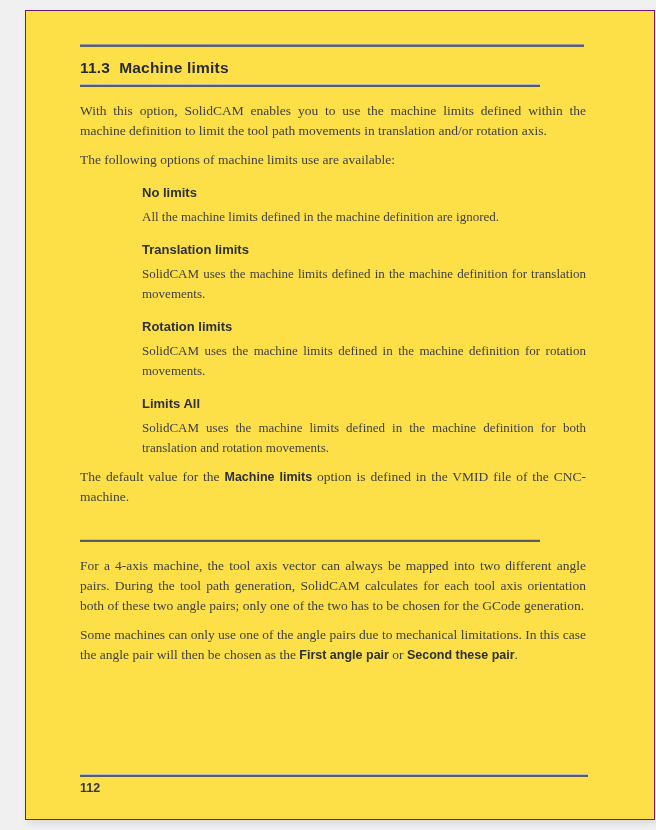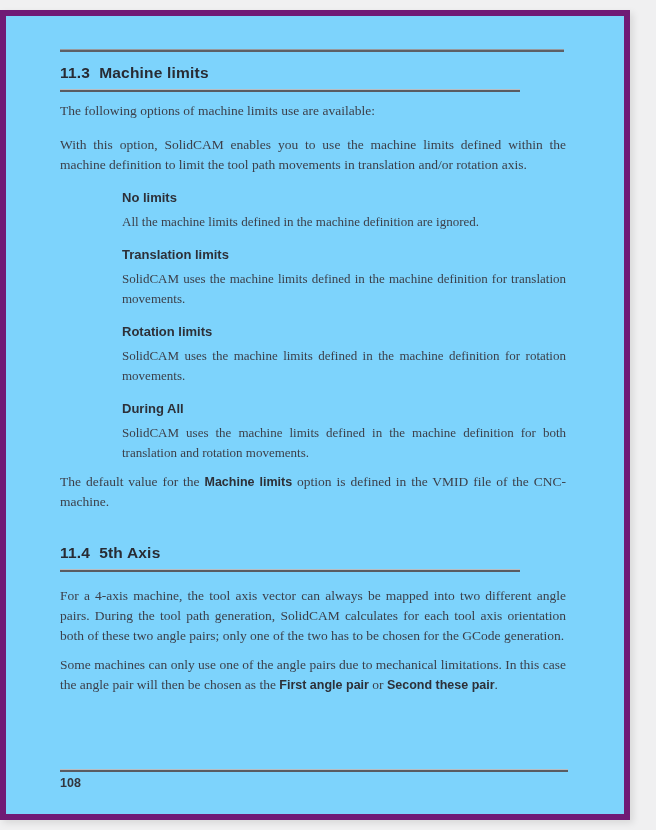--- a/index.html
+++ b/index.html
@@ -4,24 +4,24 @@
 <style>
   * { margin: 0; padding: 0; box-sizing: border-box; }
   html, body {
     width: 656px; height: 830px;
     background: #f0f0f1;
     font-family: "Liberation Serif", serif;
     overflow: hidden;
   }
   .page {
     position: absolute;
-    left: 0; top: 10px;
+    left: 25px; top: 10px;
     width: 630px; height: 810px;
-    background: #7dd3fc;
-    border: 6px solid #701a75;
+    background: #fde047;
+    border: 1px solid #701a75;
     box-shadow: 3px 3px 7px rgba(0,0,0,0.10);
   }
   .content {
     position: relative;
     padding: 33px 0 0 54px;
     height: 100%;
   }
   
   .rule-top {
     width: 504px; height: 3px;
@@ -104,56 +104,53 @@
   <div class="content">
 
     <div class="rule-top"></div>
 
     <h1 class="section-heading">
       <span class="num">11.3</span><span>Machine limits</span>
     </h1>
     <div class="rule-double rule-heading"></div>
 
     <div class="body-text">
+      <p class="para para-first">With this option, SolidCAM enables you to use the machine limits defined within the machine definition to limit the tool path movements in translation and/or rotation axis.</p>
       <p class="para">The following options of machine limits use are available:</p>
-      <p class="para para-first">With this option, SolidCAM enables you to use the machine limits defined within the machine definition to limit the tool path movements in translation and/or rotation axis.</p>
 
       <div>
         <div class="option">
           <div class="option-label">No limits</div>
           <div class="option-desc">All the machine limits defined in the machine definition are ignored.</div>
         </div>
         <div class="option">
           <div class="option-label">Translation limits</div>
           <div class="option-desc">SolidCAM uses the machine limits defined in the machine definition for translation movements.</div>
         </div>
         <div class="option">
           <div class="option-label">Rotation limits</div>
           <div class="option-desc">SolidCAM uses the machine limits defined in the machine definition for rotation movements.</div>
         </div>
         <div class="option">
-          <div class="option-label">During All</div>
+          <div class="option-label">Limits All</div>
           <div class="option-desc">SolidCAM uses the machine limits defined in the machine definition for both translation and rotation movements.</div>
         </div>
       </div>
 
       <p class="para"><span>The default value for the </span><span class="bold-sans">Machine limits</span><span> option is defined in the VMID file of the CNC-machine.</span></p>
     </div>
 
     <div class="section-114">
-      <h1 class="section-heading">
-        <span class="num">11.4</span><span>5th Axis</span>
-      </h1>
       <div class="rule-double rule-heading"></div>
 
       <div class="body-text">
         <p class="para para-first">For a 4-axis machine, the tool axis vector can always be mapped into two different angle pairs. During the tool path generation, SolidCAM calculates for each tool axis orientation both of these two angle pairs; only one of the two has to be chosen for the GCode generation.</p>
         <p class="para"><span>Some machines can only use one of the angle pairs due to mechanical limitations. In this case the angle pair will then be chosen as the </span><span class="bold-sans">First angle pair</span><span> or </span><span class="bold-sans">Second these pair</span><span>.</span></p>
       </div>
     </div>
 
     <div class="footer">
       <div class="rule-double"></div>
-      <div class="footer-number">108</div>
+      <div class="footer-number">112</div>
     </div>
 
   </div>
 </div>
 
 </body></html>

